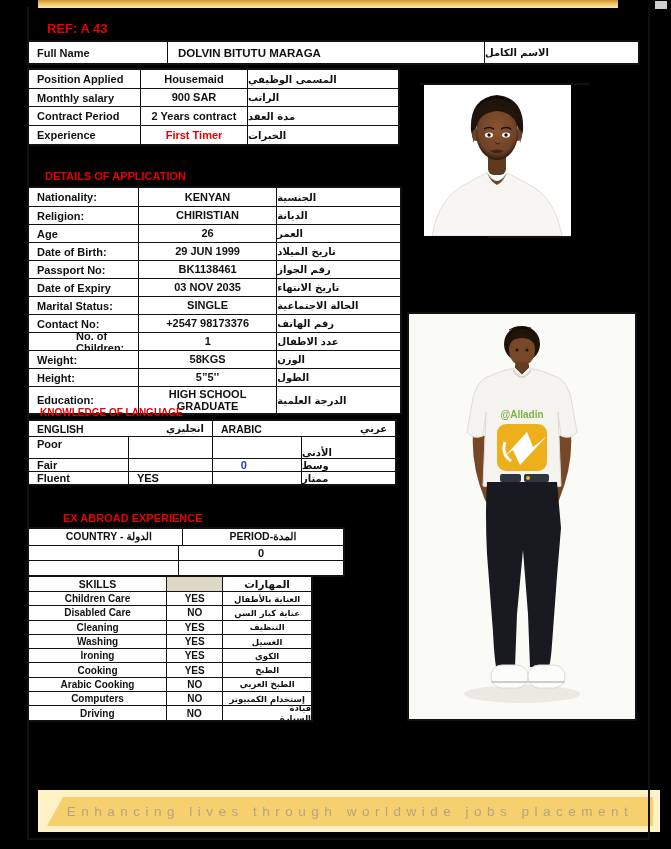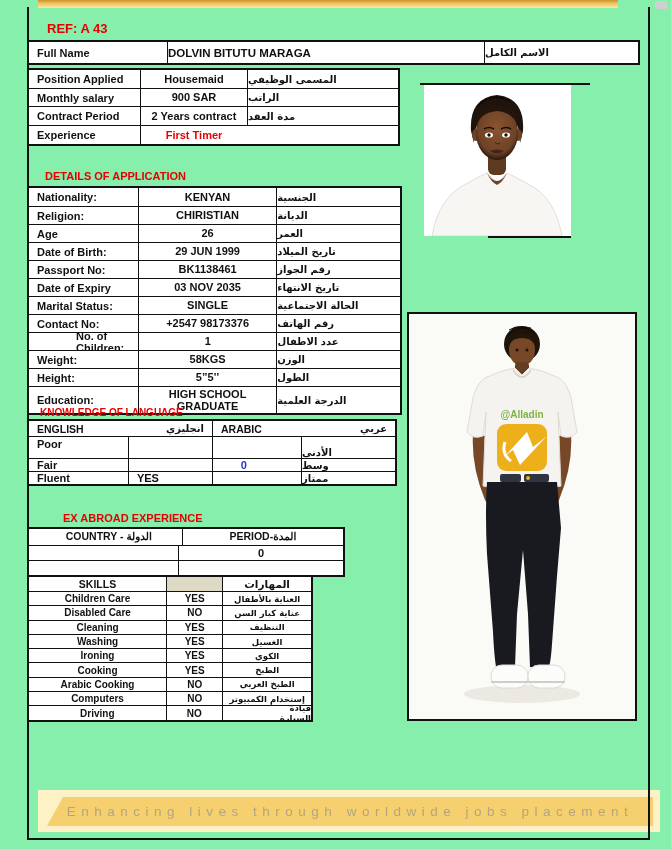--- a/index.html
+++ b/index.html
@@ -1,16 +1,16 @@
 <!DOCTYPE html>
 <html><head>
 <meta charset="utf-8">
 <style>
   html,body{margin:0;padding:0;background:#fff;}
-  .page{position:relative;width:671px;height:849px;background:#86efac;overflow:hidden;
+  .page{position:relative;width:671px;height:849px;background:#000000;overflow:hidden;
         font-family:"Liberation Sans",sans-serif;color:#111;}
   
   .topbar{position:absolute;left:38px;top:0;width:580px;height:8px;
           background:linear-gradient(#cf8f2e,#efc660 45%,#f9e9ab);}
   .corner-mark{position:absolute;left:655px;top:1px;width:12px;height:8px;background:#cfcfcf;}
   
   .doc-border{position:absolute;left:27px;top:7px;width:619px;height:831px;
               border-left:2px solid #111;border-right:2px solid #111;border-bottom:2px solid #111;
               z-index:5;pointer-events:none;}
   .ref{position:absolute;left:47px;top:21px;font-size:13px;font-weight:bold;color:#e60000;}
@@ -56,21 +56,21 @@
 
   <div class="topbar"></div>
   <div class="corner-mark"></div>
   <div class="doc-border"></div>
 
   <div class="ref">REF: A 43</div>
 
   <div class="tbl" style="left:27px;top:40px;width:613px;">
     <div class="tr first" style="height:21px;">
       <div class="td first lab" style="width:138px;">Full  Name</div>
-      <div class="td" style="width:317px;font-weight:bold;font-size:11.5px;">DOLVIN BITUTU MARAGA</div>
+      <div class="td" style="width:317px;font-weight:bold;font-size:11.5px;padding-left:10px;">DOLVIN BITUTU MARAGA</div>
       <div class="td ar" style="width:152px;">الاسم الكامل</div>
     </div>
   </div>
 
   <div class="tbl" style="left:27px;top:68px;width:373px;">
     <div class="tr first" style="height:18px;">
       <div class="td first lab" style="width:111px;">Position Applied</div>
       <div class="td val" style="width:107px;">Housemaid</div>
       <div class="td ar" style="width:151px;">المسمى الوظيفي</div>
     </div>
@@ -80,20 +80,21 @@
       <div class="td ar" style="width:149px;">الراتب</div>
     </div>
     <div class="tr" style="height:19px;">
       <div class="td first lab" style="width:111px;">Contract Period</div>
       <div class="td val" style="width:107px;">2 Years contract</div>
       <div class="td ar" style="width:151px;">مدة العقد</div>
     </div>
     <div class="tr" style="height:19px;">
       <div class="td first lab" style="width:111px;">Experience</div>
       <div class="td val red-text" style="width:107px;">First Timer</div>
+      <div class="td ar" style="width:151px;">الخبرات</div>
     </div>
   </div>
 
   <div class="heading" style="left:45px;top:170px;">DETAILS  OF  APPLICATION</div>
 
   <div class="tbl" style="left:27px;top:186px;width:375px;" id="details-table">
       <div class="tr first" style="height: 18px;">
         <div class="td first lab" style="width:110px;">Nationality:</div>
         <div class="td val" style="width:140px;">KENYAN</div>
         <div class="td ar" style="width:125px;">الجنسية</div>

